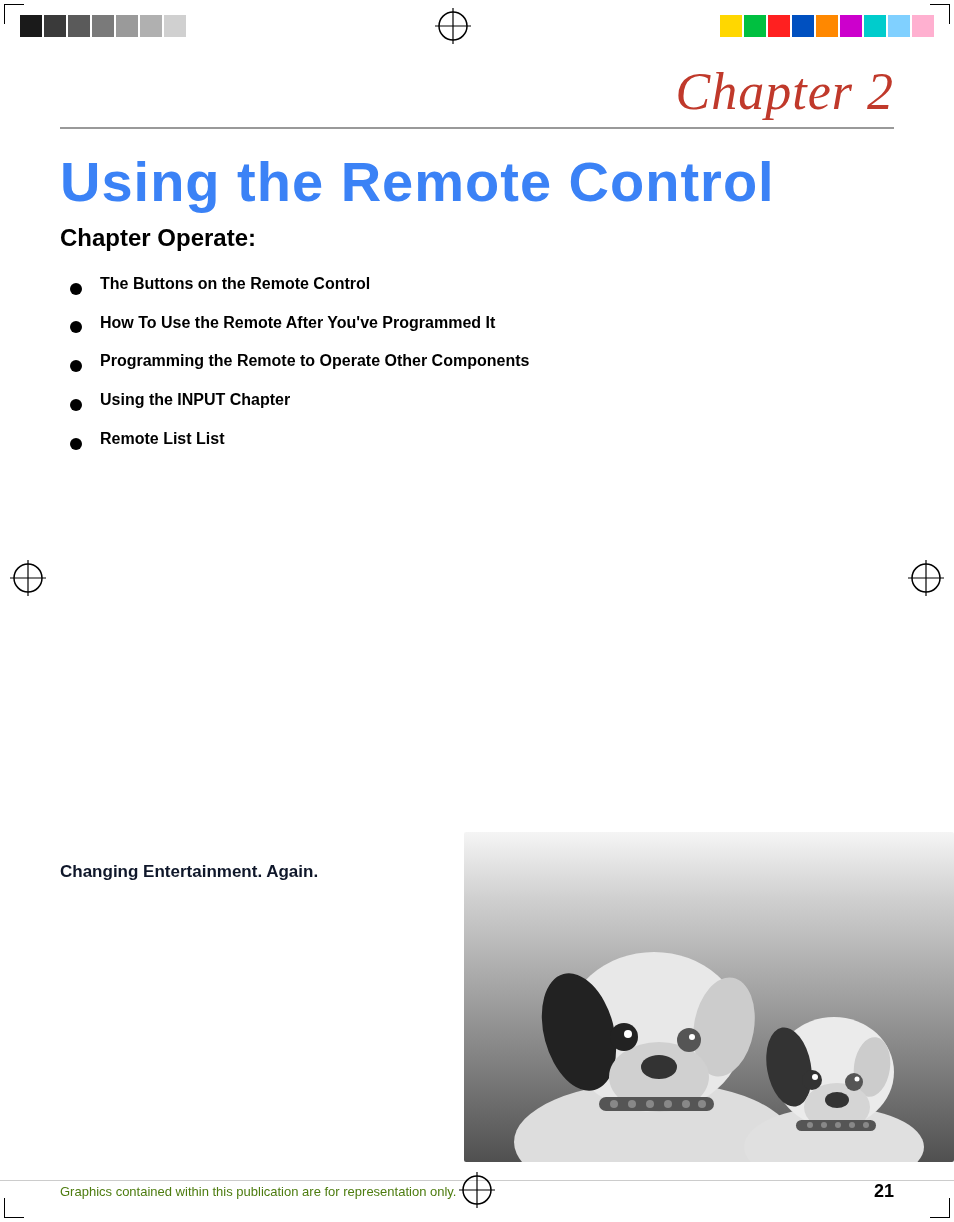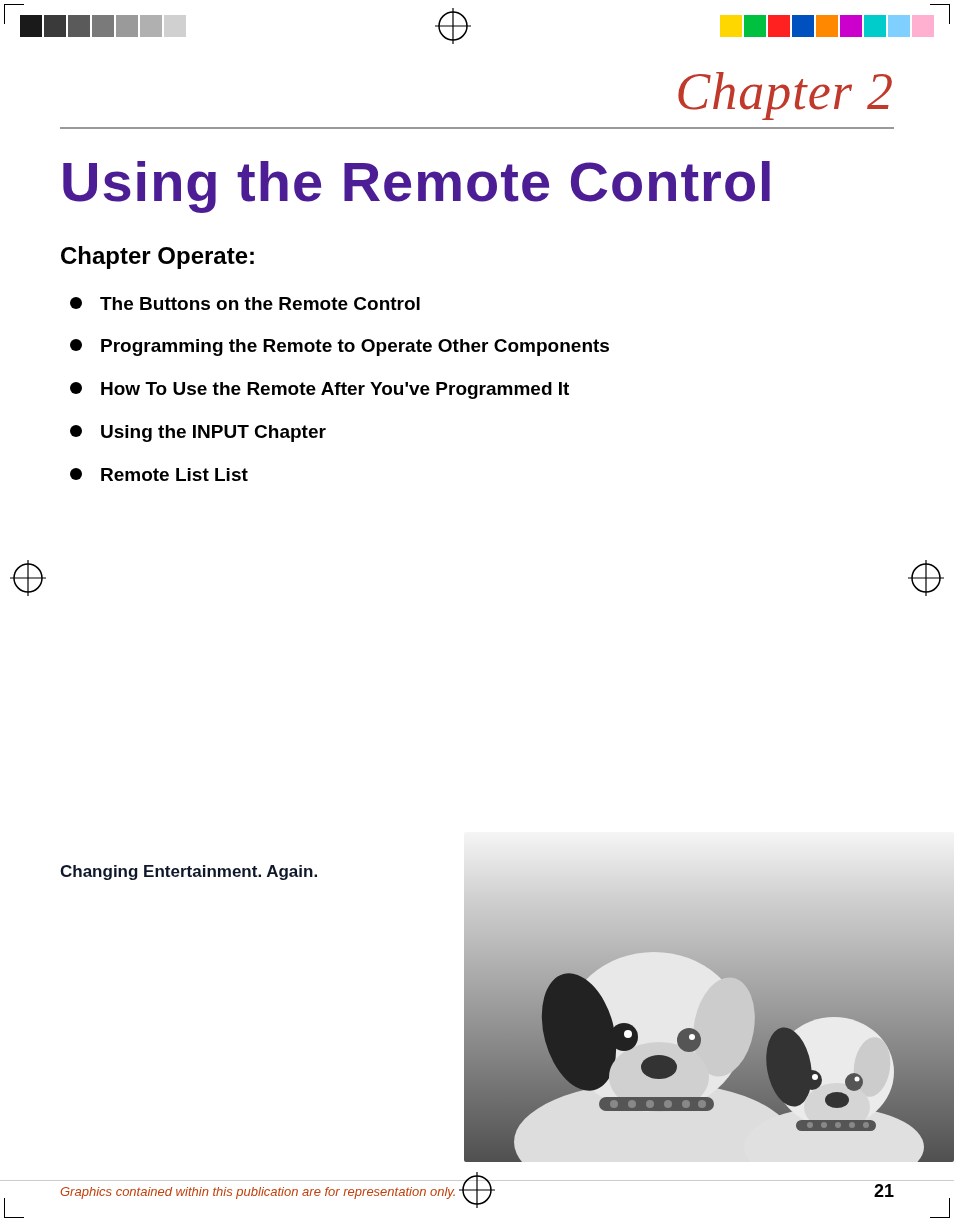--- a/index.html
+++ b/index.html
@@ -78,46 +78,46 @@
     }
 
     
     .main-content {
       padding: 24px 60px 0 60px;
     }
 
     .page-title {
       font-size: 56px;
       font-weight: 900;
-      color: #4c1d95;
+      color: #3b82f6;
       line-height: 1.05;
-      margin-bottom: 30px;
+      margin-bottom: 12px;
       font-family: Arial Black, Arial, sans-serif;
       letter-spacing: 1px;
     }
 
     .section-heading {
       font-size: 24px;
       font-weight: 900;
       color: #000000;
       margin-bottom: 22px;
       font-family: Arial, Helvetica, sans-serif;
     }
 
     .bullet-list {
       list-style: none;
       padding: 0;
       margin: 0 0 0 10px;
     }
 
     .bullet-list li {
       display: flex;
-      align-items: flex-start;
+      align-items: flex-end;
       margin-bottom: 18px;
-      font-size: 19px;
+      font-size: 16px;
       font-weight: 700;
       color: #000000;
       line-height: 1.3;
     }
 
     .bullet-dot {
       width: 12px;
       height: 12px;
       background: #000;
       border-radius: 50%;
@@ -133,23 +133,22 @@
       left: 0;
       right: 0;
       display: flex;
       align-items: center;
       justify-content: space-between;
       padding: 0 60px;
       border-top: 1px solid #ccc;
     }
 
     .footer-note {
-      font-style: italic;
       font-size: 13px;
-      color: #c2410c;
+      color: #4d7c0f;
     }
 
     .page-number {
       font-size: 18px;
       font-weight: 700;
       color: #000;
     }
 
     
     .bottom-crosshair {
@@ -240,25 +239,25 @@
 
   <h2 class="section-heading">Chapter Operate:</h2>
 
   <ul class="bullet-list">
     <li>
       <div class="bullet-dot"></div>
       <span>The Buttons on the Remote Control</span>
     </li>
     <li>
       <div class="bullet-dot"></div>
+      <span>How To Use the Remote After You've Programmed It</span>
+    </li>
+    <li>
+      <div class="bullet-dot"></div>
       <span>Programming the Remote to Operate Other Components</span>
-    </li>
-    <li>
-      <div class="bullet-dot"></div>
-      <span>How To Use the Remote After You've Programmed It</span>
     </li>
     <li>
       <div class="bullet-dot"></div>
       <span>Using the INPUT Chapter</span>
     </li>
     <li>
       <div class="bullet-dot"></div>
       <span>Remote List List</span>
     </li>
   </ul>

